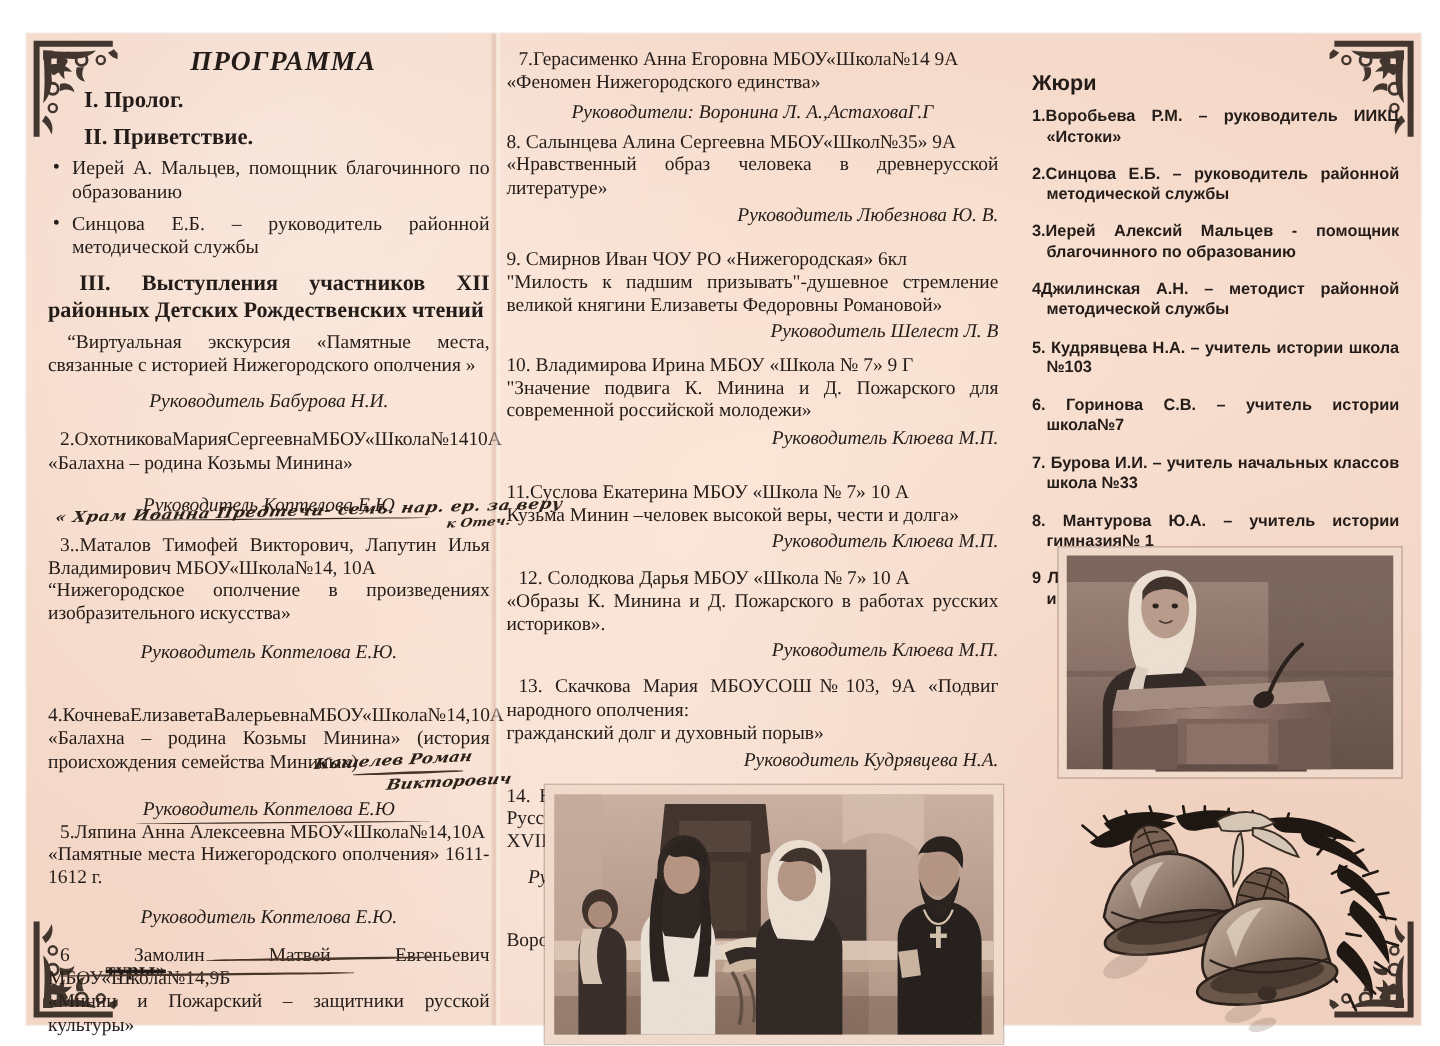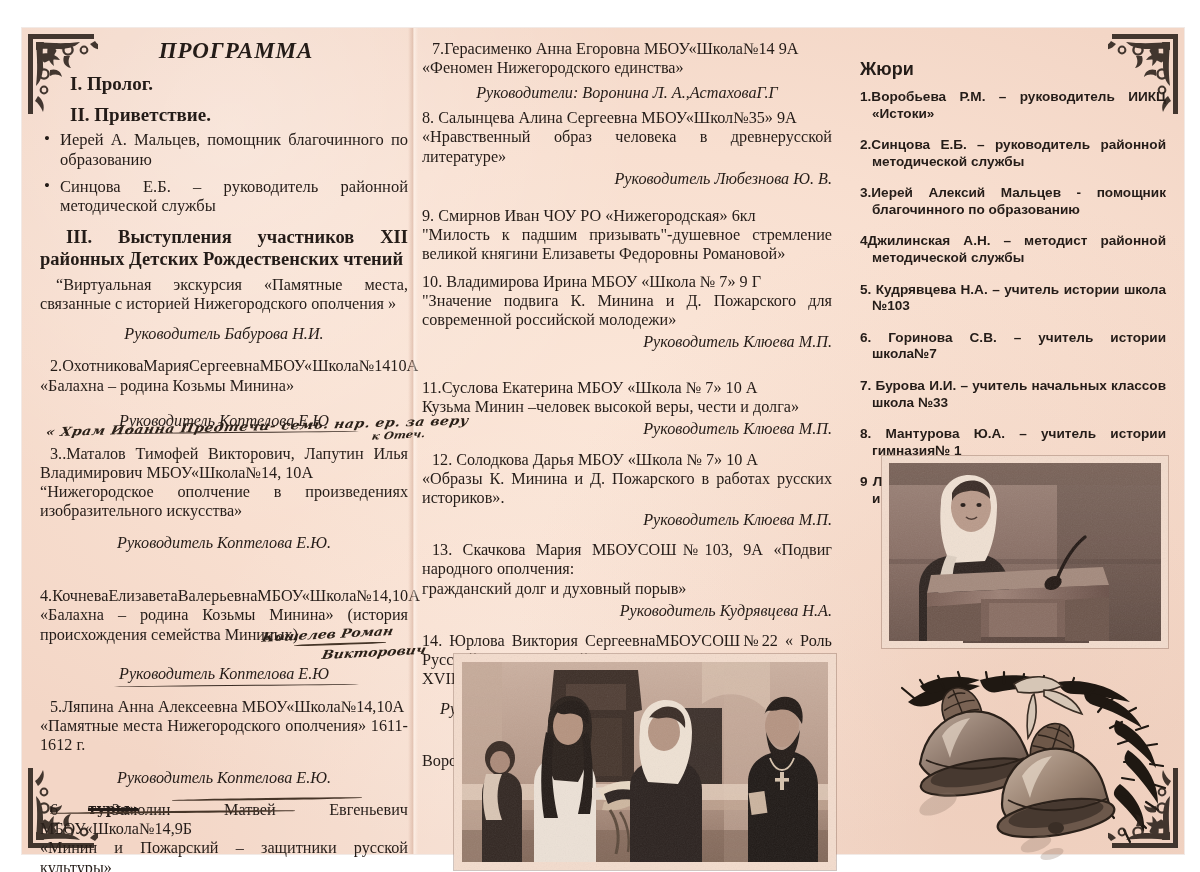--- a/index.html
+++ b/index.html
@@ -378,21 +378,21 @@
       </div>
 
       <div class="entry" style="margin-top:34px;">
         <p>4.КочневаЕлизаветаВалерьевнаМБОУ«Школа№14,10А</p>
         <p>«Балахна – родина Козьмы Минина» (история происхождения семейства Мининых)</p>
         <div class="sup sup-c" style="margin-top:20px;">
           <span class="sup-ul">Руководитель Коптелова Е.Ю</span>
         </div>
       </div>
 
-      <div class="entry" style="margin-top:14px;">
+      <div class="entry" style="margin-top:0;">
         <p class="t-indent">5.Ляпина  Анна  Алексеевна  МБОУ«Школа№14,10А</p>
         <p>«Памятные места Нижегородского ополчения» 1611-1612 г.</p>
         <div class="sup sup-c" style="margin-top:14px;">Руководитель Коптелова Е.Ю.</div>
       </div>
 
       <div class="entry" style="margin-top:13px;">
         <p class="t-indent">6 Замолин Матвей Евгеньевич МБОУ«Школа№14,9Б</p>
         <p>«Минин и Пожарский – защитники русской культуры»</p>
 
       </div>
@@ -408,20 +408,21 @@
 
       <div class="entry" style="margin-top:6px;">
         <p>8. Салынцева Алина Сергеевна МБОУ«Школ№35» 9А</p>
         <p>«Нравственный образ человека в древнерусской литературе»</p>
         <div class="sup sup-l">Руководитель Любезнова Ю. В.</div>
       </div>
 
       <div class="entry" style="margin-top:18px;">
         <p>9. Смирнов  Иван ЧОУ РО «Нижегородская»  6кл</p>
         <p>"Милость к падшим призывать"-душевное стремление великой княгини Елизаветы Федоровны Романовой»</p>
+        <div class="sup sup-l">Руководитель Шелест Л. В</div>
       </div>
 
       <div class="entry" style="margin-top:9px;">
         <p>10.  Владимирова Ирина   МБОУ «Школа № 7» 9 Г</p>
         <p>"Значение подвига К. Минина и Д. Пожарского для современной российской молодежи»</p>
         <div class="sup sup-l">Руководитель Клюева М.П.</div>
       </div>
 
       <div class="entry" style="margin-top:26px;">
         <p>11.Суслова Екатерина МБОУ «Школа № 7» 10 А</p>

